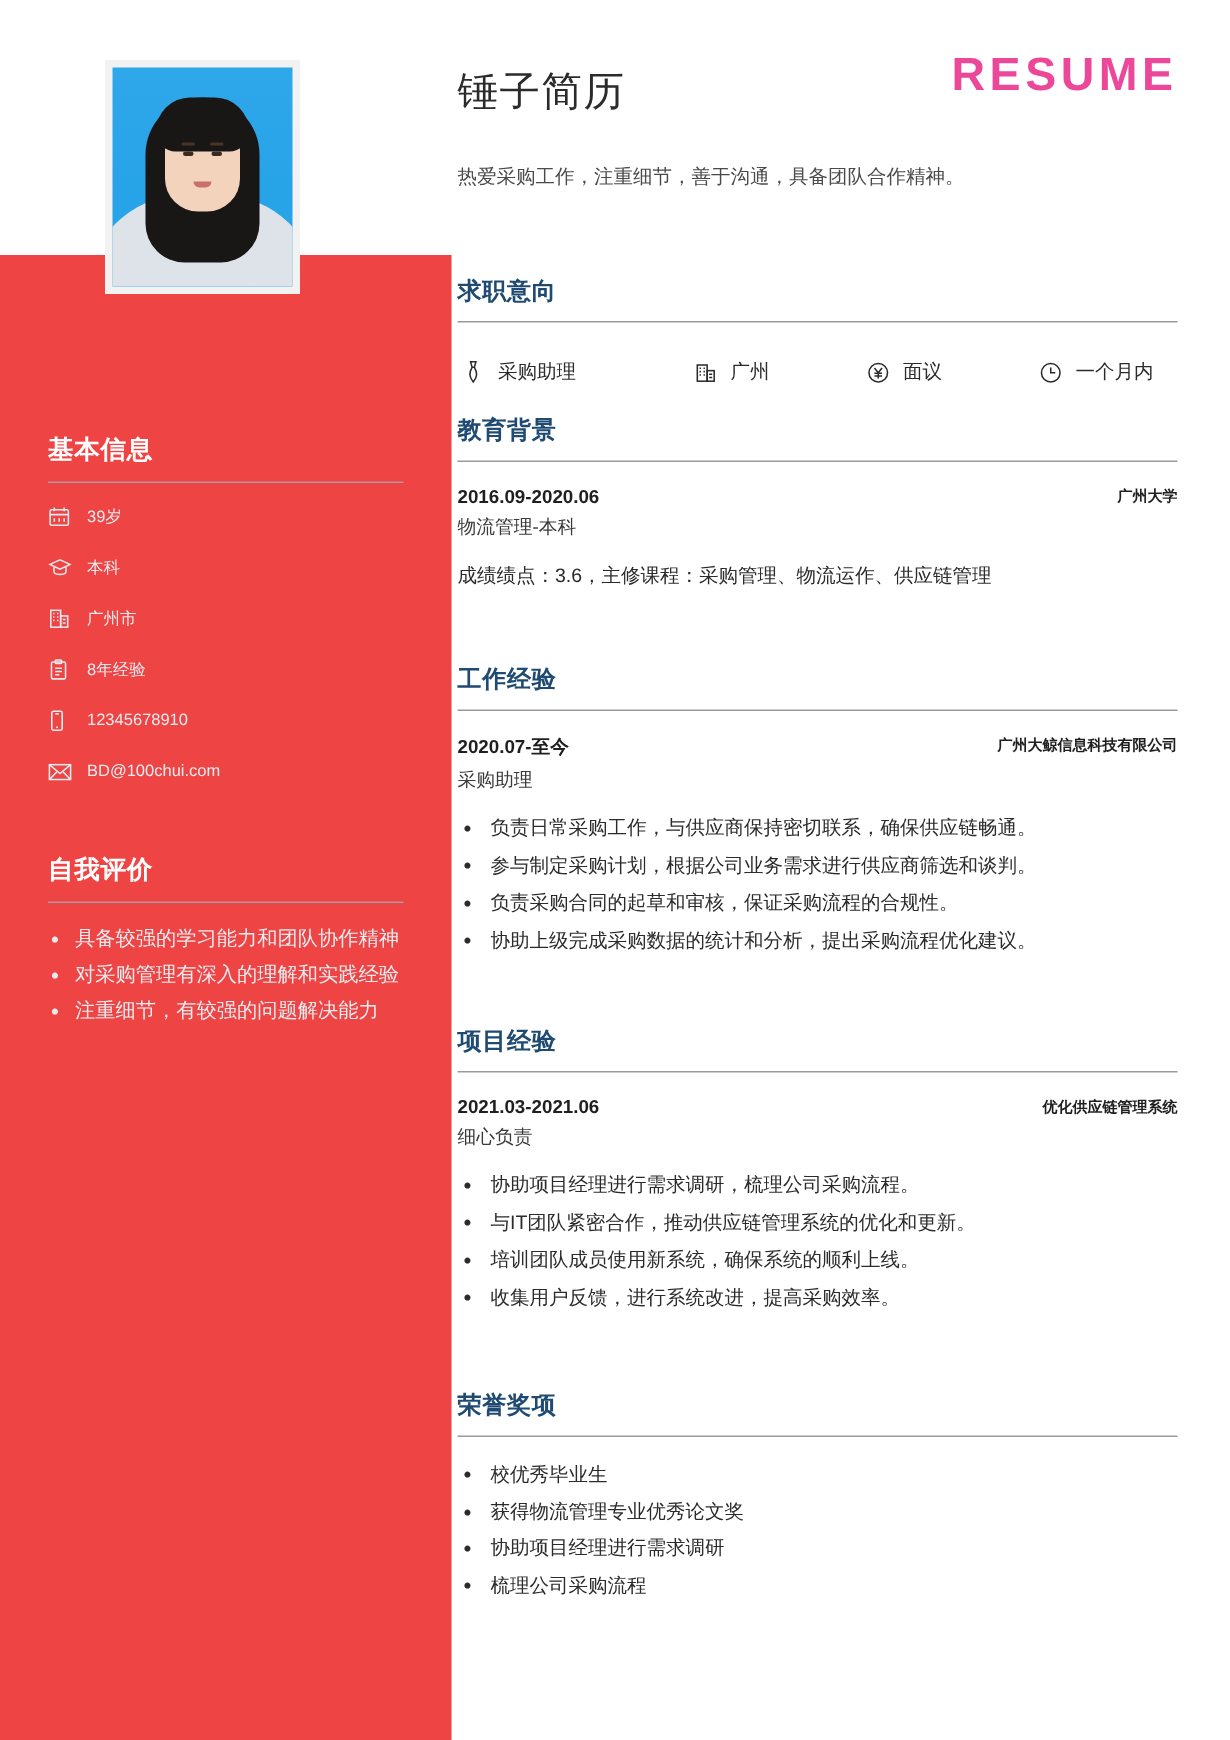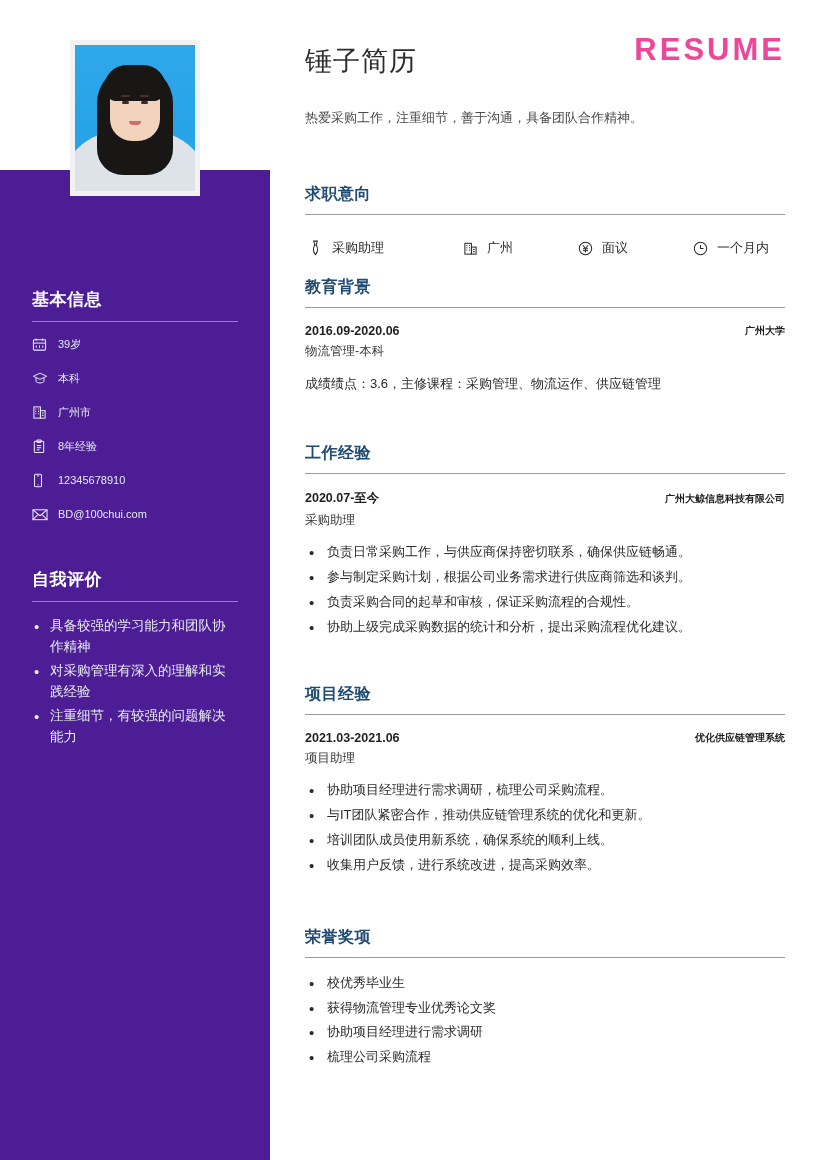--- a/index.html
+++ b/index.html
@@ -7,22 +7,22 @@
     width: 820px; height: 1160px;
     background: #ffffff;
     font-family: "Liberation Sans", "DejaVu Sans", sans-serif;
     -webkit-font-smoothing: antialiased;
   }
   .page { position: relative; width: 820px; height: 1160px; overflow: hidden; background:#fff; }
 
   
   .sidebar {
     position: absolute; left: 0; top: 170px;
-    width: 270px; height: 990px;
-    background: #4c1d95;
+    width: 301px; height: 990px;
+    background: #ef4444;
   }
   .photo-frame {
     position: absolute; left: 70px; top: 40px;
     width: 130px; height: 156px;
     background: #f2f2f2;
     padding: 5px;
     z-index: 5;
   }
   .photo {
     width: 100%; height: 100%;
@@ -120,21 +120,21 @@
 
   .sec { margin-top: 0; }
   .sec-h {
     color: #1f4a72; font-size: 16px; font-weight: bold;
     letter-spacing: 0.5px;
   }
   .sec-rule { height: 1px; background: #9a9a9a; margin-top: 9px; }
 
   .entry { margin-top: 16px; }
   .entry-top {
-    display: flex; justify-content: space-between; align-items: center;
+    display: flex; justify-content: space-between; align-items: flex-start;
   }
   .entry-date { font-size: 12.5px; font-weight: bold; color: #1f1f1f; }
   .entry-org  { font-size: 10px; font-weight: bold; color: #1f1f1f; }
   .entry-sub  { font-size: 12.5px; color: #3a3a3a; margin-top: 5px; }
   .entry-note { font-size: 13px; color: #2b2b2b; margin-top: 15px; }
 
   .main-ul { list-style: none; margin-top: 14px; }
   .main-ul li {
     position: relative; font-size: 13px; color: #2b2b2b;
     line-height: 1.45; padding-left: 22px; margin-bottom: 6px;
@@ -370,21 +370,21 @@
     </div>
 
     <div class="sec" style="margin-top:48px;">
       <div class="sec-h">项目经验</div>
       <div class="sec-rule"></div>
       <div class="entry">
         <div class="entry-top">
           <span class="entry-date">2021.03-2021.06</span>
           <span class="entry-org">优化供应链管理系统</span>
         </div>
-        <div class="entry-sub">项目助理</div>
+        <div class="entry-sub">细心负责</div>
         <ul class="main-ul">
           <li>协助项目经理进行需求调研，梳理公司采购流程。</li>
           <li>与IT团队紧密合作，推动供应链管理系统的优化和更新。</li>
           <li>培训团队成员使用新系统，确保系统的顺利上线。</li>
           <li>收集用户反馈，进行系统改进，提高采购效率。</li>
         </ul>
       </div>
     </div>
 
     <div class="sec" style="margin-top:52px;">

